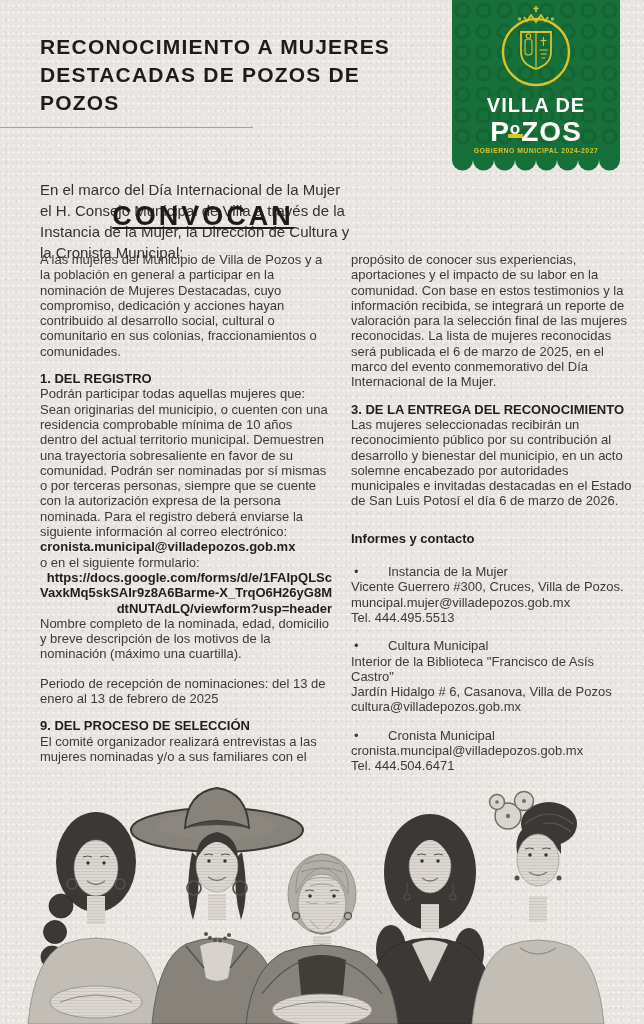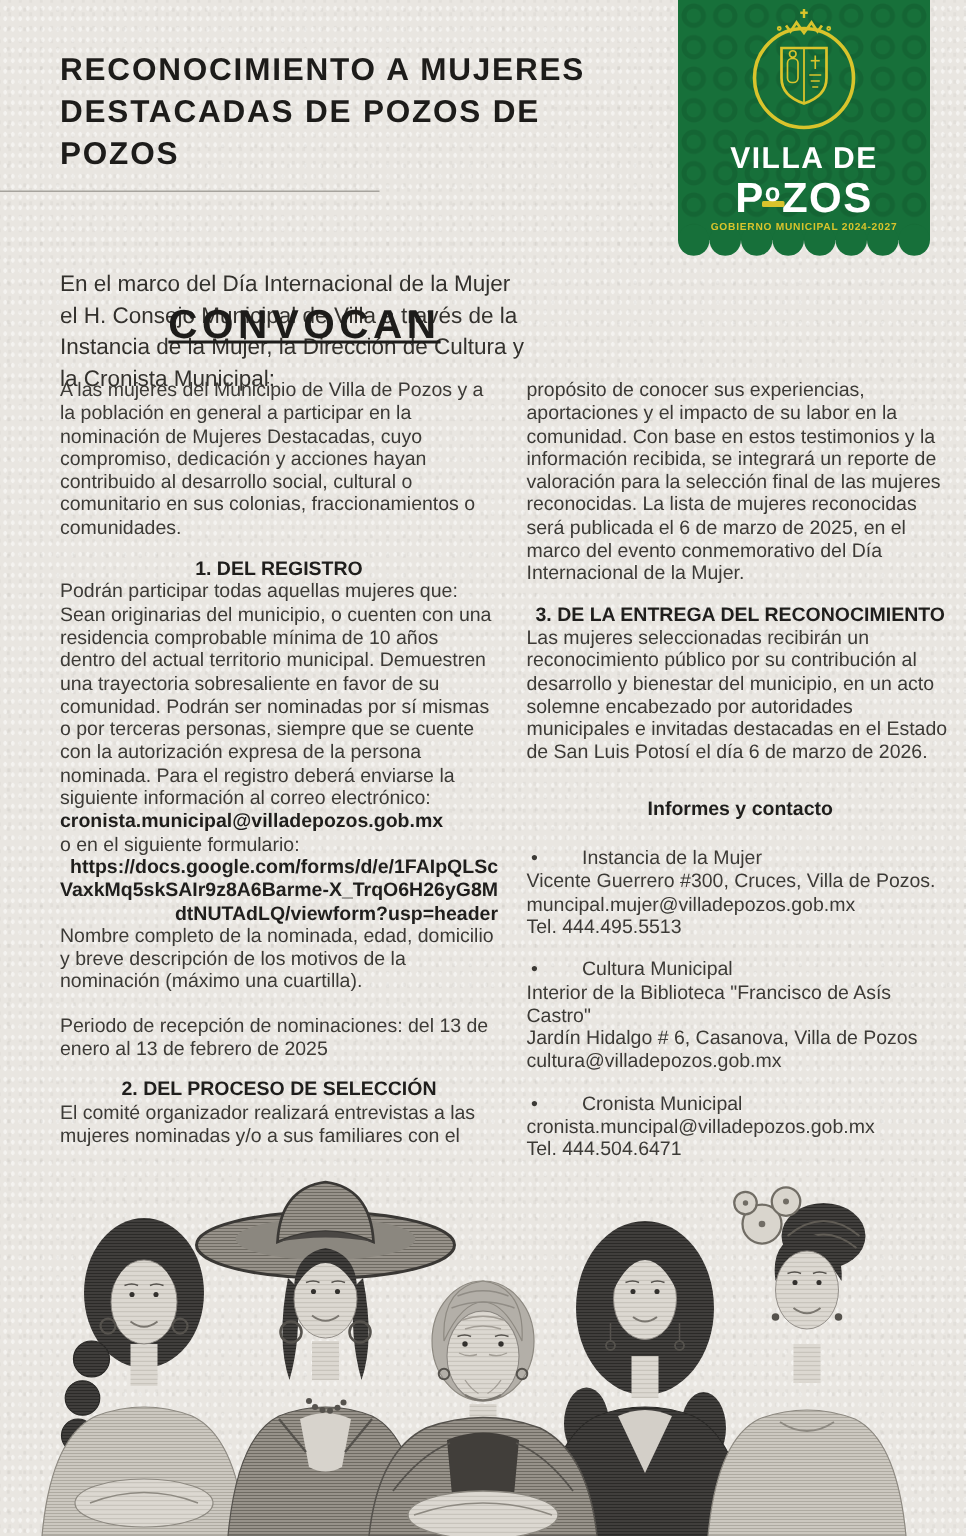--- a/index.html
+++ b/index.html
@@ -17,21 +17,21 @@
   .header{position:absolute;top:33px;left:40px;width:400px;}
   .title-line{font-size:21px;line-height:28px;font-weight:bold;letter-spacing:1.2px;color:#1d1c1a;}
   .rule{position:absolute;top:127px;left:0;width:253px;height:1px;background:#a6a39d;}
   .intro{position:absolute;top:139px;left:40px;width:312px;font-size:15px;line-height:21px;color:#33312d;margin-top:40px;}
   .convocan{position:absolute;top:201px;left:40px;width:326px;text-align:center;
     font-size:27px;font-weight:bold;letter-spacing:3px;color:#1d1c1a;text-decoration:underline;}
   .columns{position:absolute;top:252px;left:40px;width:590px;display:flex;gap:19px;
     font-size:13px;line-height:15.3px;}
   .col-left{width:292px;flex:none;}
   .col-right{width:285px;flex:none;}
-  .sec-title{font-weight:bold;color:#1f1e1c;margin-top:12px;white-space:nowrap;text-align:center;}
+  .sec-title{font-weight:bold;color:#1f1e1c;margin-top:12px;white-space:nowrap;}
   .bold{font-weight:bold;color:#1f1e1c;}
   .url{font-weight:bold;color:#1f1e1c;word-break:break-all;text-align:right;}
   .mt{margin-top:14px;}
   .mt-sm{margin-top:22px;}
   .contact-group{margin-top:13px;}
   .contact-name{font-weight:normal;}
   .bullet{display:inline-block;width:34px;padding-left:3px;}
   .badge{position:absolute;top:0;right:24px;width:168px;height:176px;}
   .illustration{position:absolute;left:0;bottom:0;width:644px;height:280px;display:block;}
 </style>
@@ -93,21 +93,21 @@
   <div class="columns">
     <div class="col-left">
       <div>A las mujeres del Municipio de Villa de Pozos y a la población en general a participar en la nominación de Mujeres Destacadas, cuyo compromiso, dedicación y acciones hayan contribuido al desarrollo social, cultural o comunitario en sus colonias, fraccionamientos o comunidades.</div>
       <div class="sec-title">1. DEL REGISTRO</div>
       <div>Podrán participar todas aquellas mujeres que: Sean originarias del municipio, o cuenten con una residencia comprobable mínima de 10 años dentro del actual territorio municipal. Demuestren una trayectoria sobresaliente en favor de su comunidad. Podrán ser nominadas por sí mismas o por terceras personas, siempre que se cuente con la autorización expresa de la persona nominada. Para el registro deberá enviarse la siguiente información al correo electrónico:</div>
       <div class="bold">cronista.municipal@villadepozos.gob.mx</div>
       <div>o en el siguiente formulario:</div>
       <div class="url">https://docs.google.com/forms/d/e/1FAIpQLScVaxkMq5skSAIr9z8A6Barme-X_TrqO6H26yG8MdtNUTAdLQ/viewform?usp=header</div>
       <div>Nombre completo de la nominada, edad, domicilio y breve descripción de los motivos de la nominación (máximo una cuartilla).</div>
       <div class="mt">Periodo de recepción de nominaciones: del 13 de enero al 13 de febrero de 2025</div>
-      <div class="sec-title">2. DEL PROCESO DE SELECCIÓN</div>
+      <div class="sec-title">9. DEL PROCESO DE SELECCIÓN</div>
       <div>El comité organizador realizará entrevistas a las mujeres nominadas y/o a sus familiares con el</div>
     </div>
 
     <div class="col-right">
       <div>propósito de conocer sus experiencias, aportaciones y el impacto de su labor en la comunidad. Con base en estos testimonios y la información recibida, se integrará un reporte de valoración para la selección final de las mujeres reconocidas. La lista de mujeres reconocidas será publicada el 6 de marzo de 2025, en el marco del evento conmemorativo del Día Internacional de la Mujer.</div>
       <div class="sec-title">3. DE LA ENTREGA DEL RECONOCIMIENTO</div>
       <div>Las mujeres seleccionadas recibirán un reconocimiento público por su contribución al desarrollo y bienestar del municipio, en un acto solemne encabezado por autoridades municipales e invitadas destacadas en el Estado de San Luis Potosí el día 6 de marzo de 2026.</div>
 
       <div class="sec-title mt-sm">Informes y contacto</div>
 

